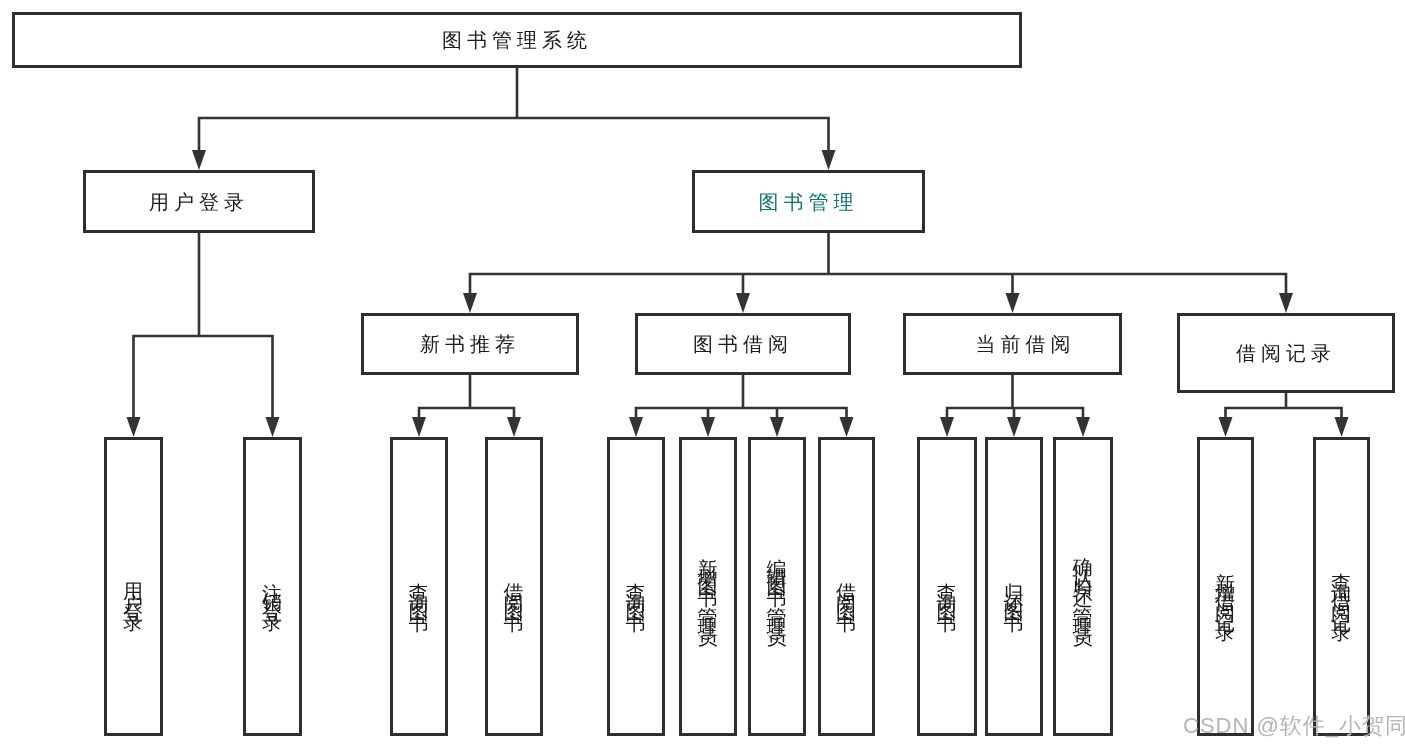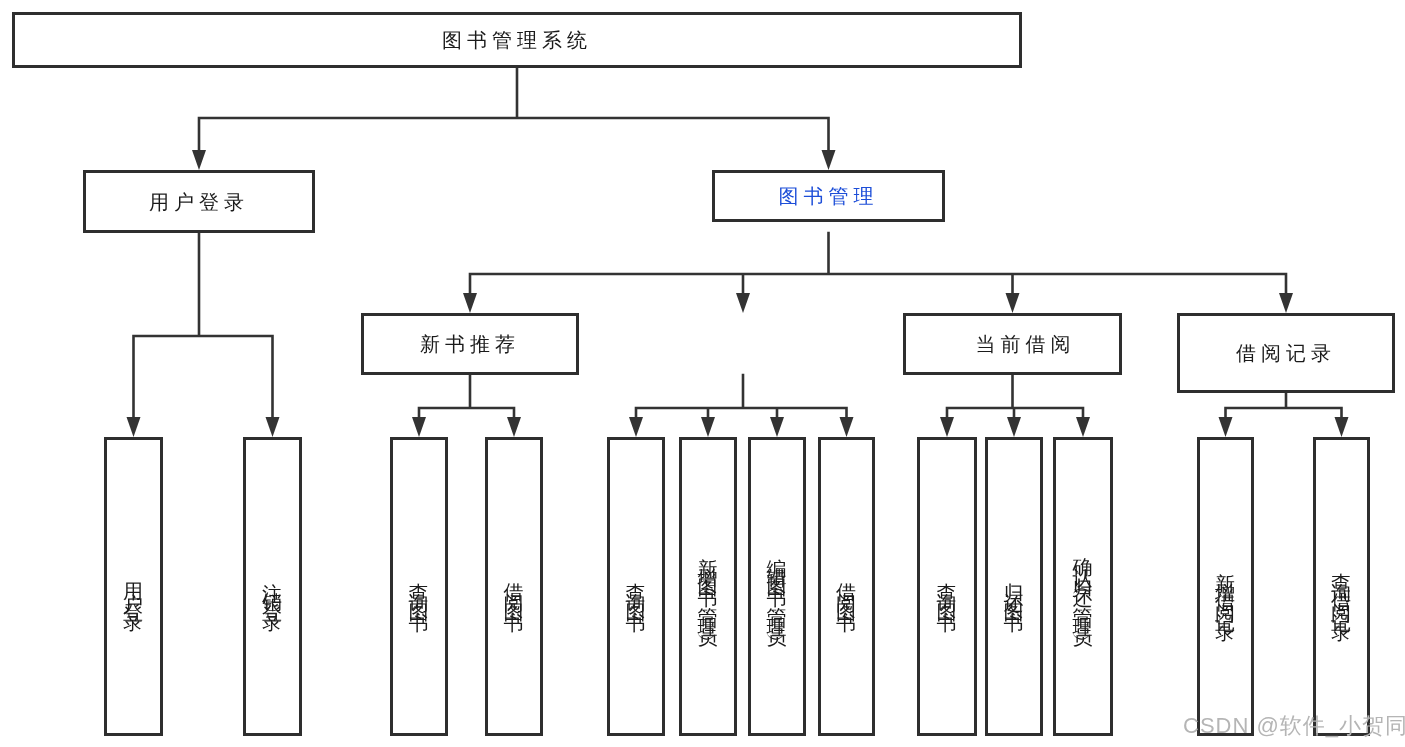--- a/index.html
+++ b/index.html
@@ -81,22 +81,23 @@
       <polygon points="1007,417 1021,417 1014,437" fill="#333333"></polygon>
       <polygon points="1076,417 1090,417 1083,437" fill="#333333"></polygon>
       <path d="M1012.5 375 V408 M947 408 H1083 M947 408 V420 M1014 408 V420 M1083 408 V420" fill="none" stroke="#333333" stroke-width="2.6" stroke-linecap="square"></path>
       <polygon points="1218.5,417 1232.5,417 1225.5,437" fill="#333333"></polygon>
       <polygon points="1334.5,417 1348.5,417 1341.5,437" fill="#333333"></polygon>
       <path d="M1286 375 V408 M1225.5 408 H1341.5 M1225.5 408 V420 M1341.5 408 V420" fill="none" stroke="#333333" stroke-width="2.6" stroke-linecap="square"></path>
     </svg>
   <div class="watermark" style="left: 1183px; top: 711px; color: rgb(181, 181, 181);">CSDN @软件_小贺同学</div>
 <div class="node node-h" style="left: 12px; top: 12px; width: 1010px; height: 56px; border-color: rgb(46, 46, 46); color: rgb(27, 27, 27);">图书管理系统</div>
     <div class="node node-h" style="left: 83px; top: 170px; width: 232px; height: 63px; border-color: rgb(46, 46, 46); color: rgb(27, 27, 27);">用户登录</div>
-    <div class="node node-h" style="left: 712px; top: 170px; width: 233px; height: 52px; border-color: rgb(46, 46, 46); color: #1d4ed8;">图书管理</div>
+    <div class="node node-h" style="left: 692px; top: 170px; width: 233px; height: 63px; border-color: rgb(46, 46, 46); color: #0f766e;">图书管理</div>
     <div class="node node-h" style="left: 361px; top: 313px; width: 218px; height: 62px; border-color: rgb(46, 46, 46); color: rgb(27, 27, 27);">新书推荐</div>
+    <div class="node node-h" style="left: 635px; top: 313px; width: 216px; height: 62px; border-color: rgb(46, 46, 46); color: rgb(27, 27, 27);">图书借阅</div>
     <div class="node node-h" style="left: 903px; top: 313px; width: 219px; height: 62px; border-color: rgb(46, 46, 46); color: rgb(27, 27, 27); padding-left: 26px;">当前借阅</div>
     <div class="node node-h" style="left: 1177px; top: 313px; width: 218px; height: 80px; border-color: rgb(46, 46, 46); color: rgb(27, 27, 27);">借阅记录</div>
     <div class="node node-v" style="left: 104px; top: 437px; width: 59px; height: 299px; border-color: rgb(46, 46, 46); color: rgb(27, 27, 27);">用户登录</div>
     <div class="node node-v" style="left: 243px; top: 437px; width: 59px; height: 299px; border-color: rgb(46, 46, 46); color: rgb(27, 27, 27);">注销登录</div>
     <div class="node node-v" style="left: 390px; top: 437px; width: 58px; height: 299px; border-color: rgb(46, 46, 46); color: rgb(27, 27, 27);">查询图书</div>
     <div class="node node-v" style="left: 485px; top: 437px; width: 58px; height: 299px; border-color: rgb(46, 46, 46); color: rgb(27, 27, 27);">借阅图书</div>
     <div class="node node-v" style="left: 607px; top: 437px; width: 58px; height: 299px; border-color: rgb(46, 46, 46); color: rgb(27, 27, 27);">查询图书</div>
     <div class="node node-v" style="left: 679px; top: 437px; width: 58px; height: 299px; border-color: rgb(46, 46, 46); color: rgb(27, 27, 27);">新增图书（管理员）</div>
     <div class="node node-v" style="left: 748px; top: 437px; width: 58px; height: 299px; border-color: rgb(46, 46, 46); color: rgb(27, 27, 27);">编辑图书（管理员）</div>
     <div class="node node-v" style="left: 818px; top: 437px; width: 57px; height: 299px; border-color: rgb(46, 46, 46); color: rgb(27, 27, 27);">借阅图书</div>

